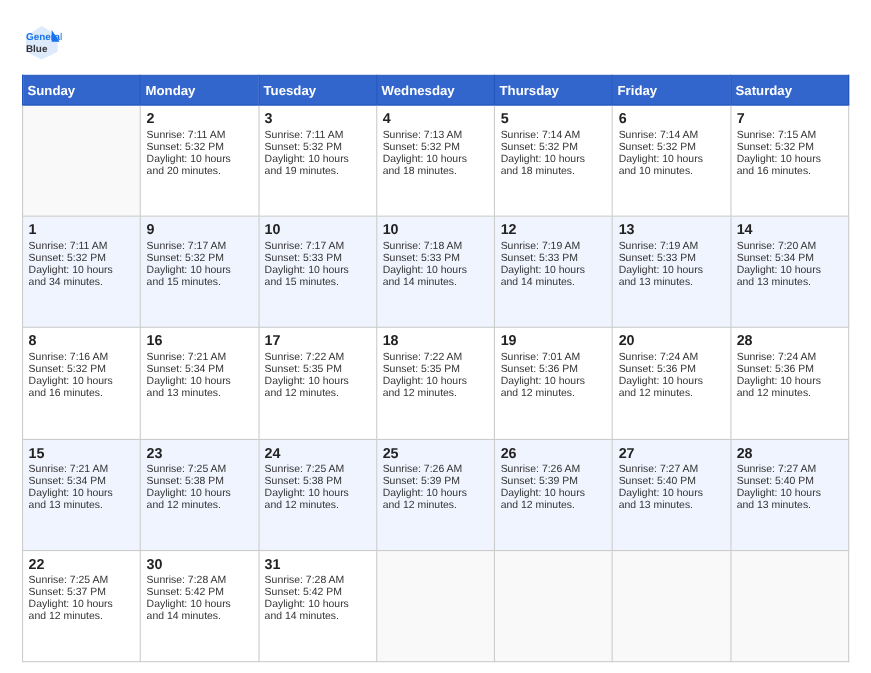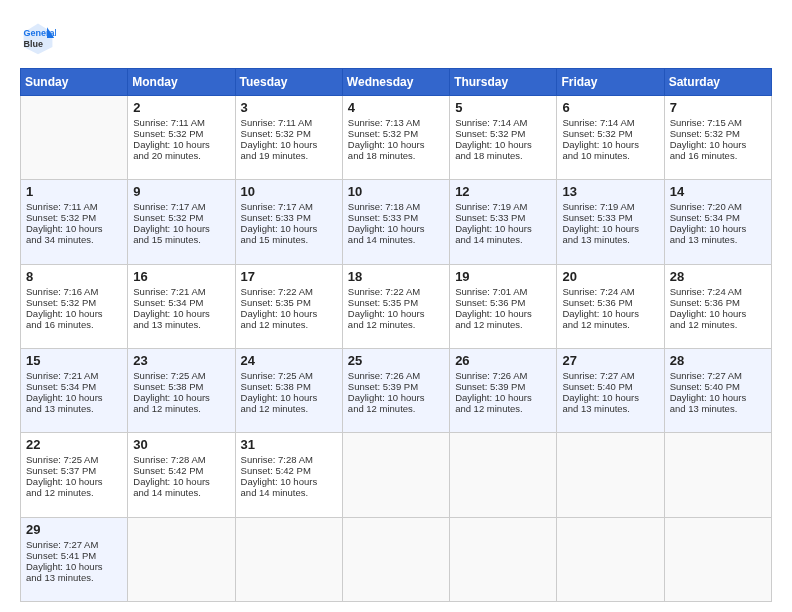--- a/index.html
+++ b/index.html
@@ -339,30 +339,15 @@
             <div>Sunrise: 7:28 AM</div>
             <div>Sunset: 5:42 PM</div>
             <div>Daylight: 10 hours</div>
             <div>and 14 minutes.</div>
           </td>
           <td class="empty-cell"></td>
           <td class="empty-cell"></td>
           <td class="empty-cell"></td>
           <td class="empty-cell"></td>
         </tr>
-        <tr>
-          <td>
-            <span class="day-num">29</span>
-            <div>Sunrise: 7:27 AM</div>
-            <div>Sunset: 5:41 PM</div>
-            <div>Daylight: 10 hours</div>
-            <div>and 13 minutes.</div>
-          </td>
-          <td class="empty-cell"></td>
-          <td class="empty-cell"></td>
-          <td class="empty-cell"></td>
-          <td class="empty-cell"></td>
-          <td class="empty-cell"></td>
-          <td class="empty-cell"></td>
-        </tr>
       </tbody>
   </table>
 </div>
 
 </body></html>

